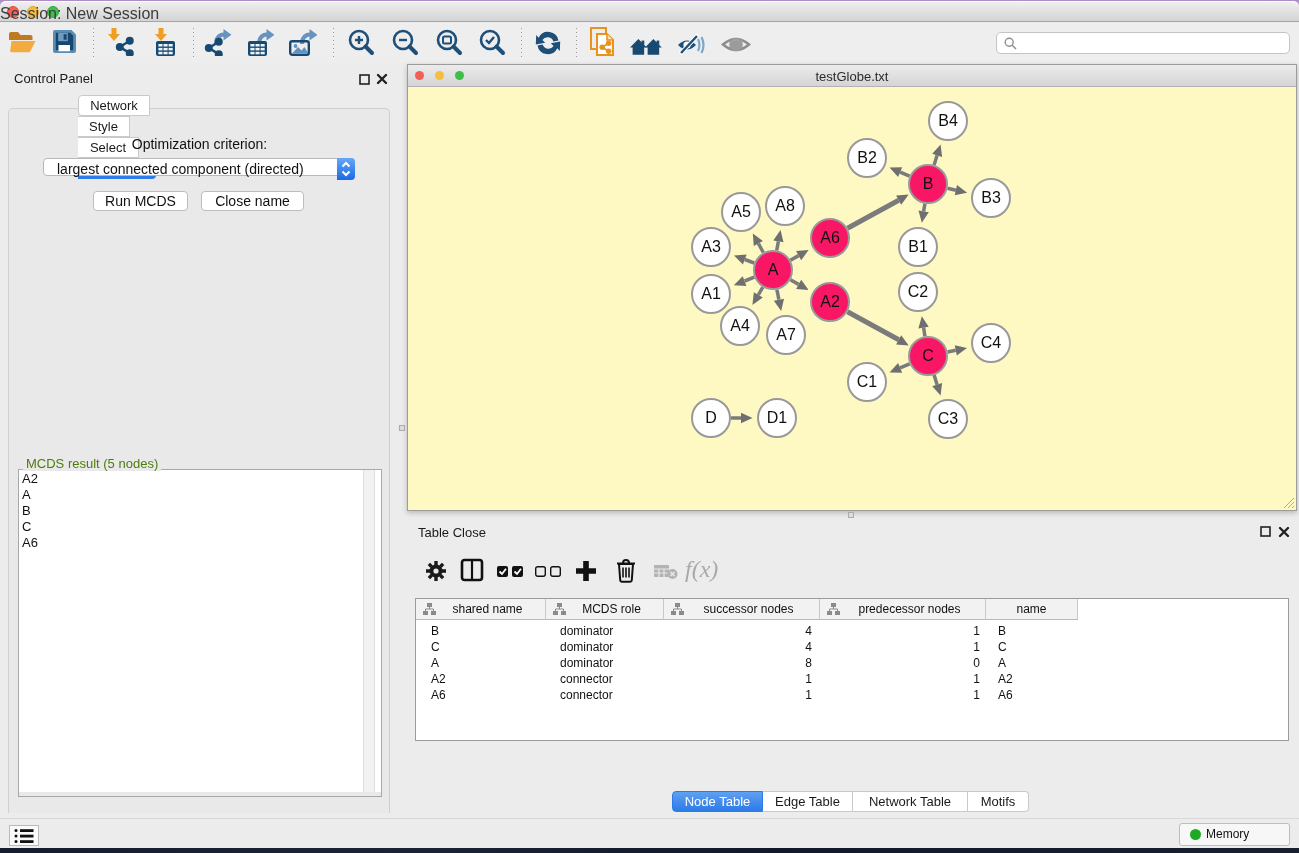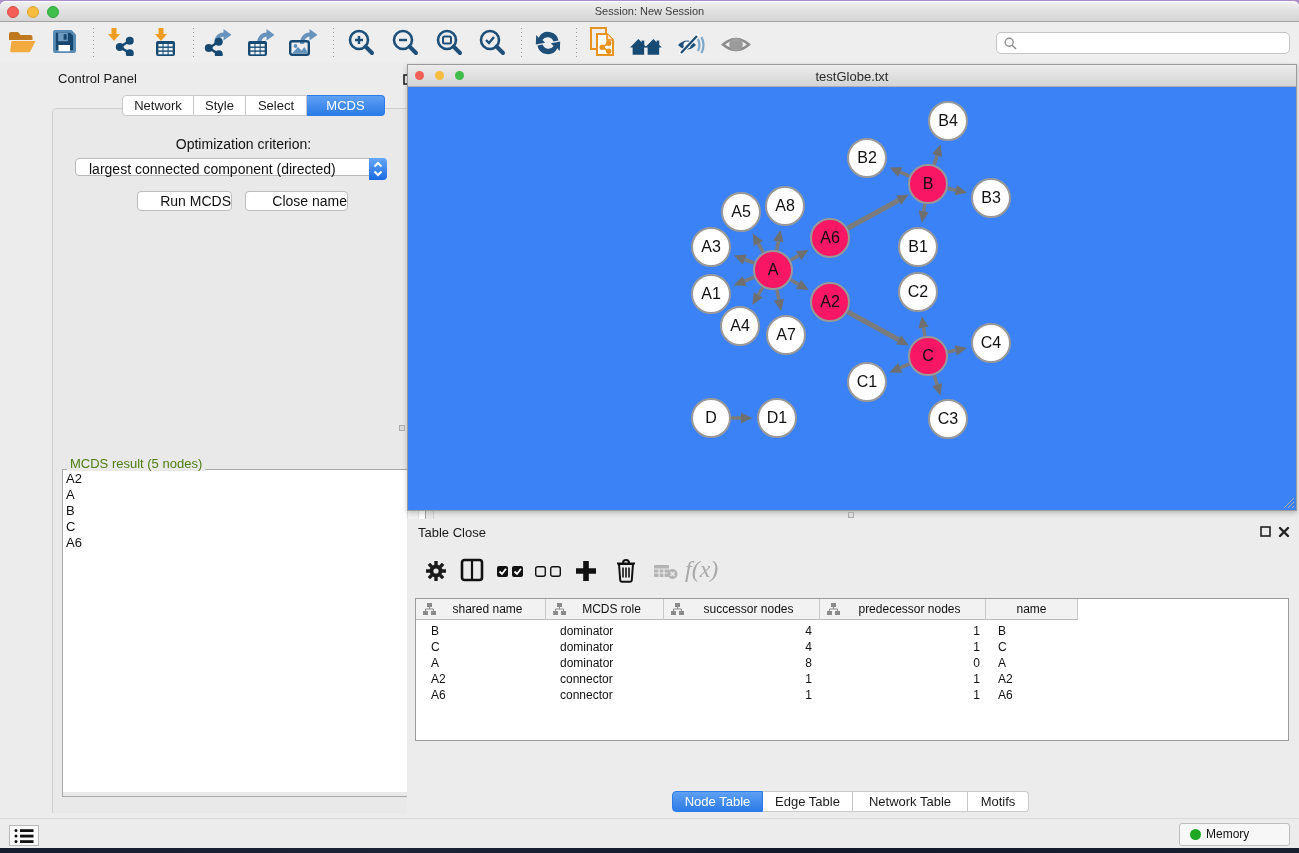--- a/index.html
+++ b/index.html
@@ -4,54 +4,54 @@
 <style>
 * { margin:0; padding:0; box-sizing:border-box; }
 html,body { width:1299px; height:853px; overflow:hidden; }
 body { font-family:"Liberation Sans", sans-serif; background:#ececec; position:relative; }
 .abs { position:absolute; }
 #topstrip { left:0; top:0; width:1299px; height:7px; background:linear-gradient(#a98cc7,#c6b3da); }
 #titlebar { left:0; top:1px; width:1299px; height:21px;
   background:linear-gradient(#f0f0f0,#d4d4d4); border-bottom:1px solid #a5a5a5;
   border-radius:6px 6px 0 0; box-shadow:inset 0 1px 0 rgba(255,255,255,0.9); }
 .tl { position:absolute; width:12px; height:12px; border-radius:50%; top:5px; }
-#title-main { position:absolute; width:100%; text-align:center; top:4px; font-size:11px; color:#3c3c3c; }
+#title-main { position:absolute; width:100%; top:4px; font-size:16px; color:#3c3c3c; }
 #toolbar { left:0; top:23px; width:1299px; height:40px; background:#eeeeee; }
 .tsep { position:absolute; top:5px; height:31px; width:1px;
   background-image:linear-gradient(#9a9a9a 28%, rgba(0,0,0,0) 0%);
   background-size:1px 4px; }
 #searchbox { position:absolute; left:996px; top:9px; width:294px; height:22px; background:#fff;
   border:1px solid #c4c4c4; border-radius:5px; }
 
-#cpanel { left:0; top:63px; width:399px; height:755px; background:#ececec;margin-left:44px; }
+#cpanel { left:0; top:63px; width:399px; height:755px; background:#ececec; }
 #cp-inner { position:absolute; left:8px; top:45px; width:382px; height:705px; background:#e9e9e9;
   border:1px solid #cfcfcf; border-radius:5px 5px 0 0; border-bottom:none; }
 #cp-title { position:absolute; left:14px; top:8px; font-size:13px; color:#1a1a1a; }
 .tabrow { position:absolute; display:flex; }
 .tab { height:21px; line-height:20px; font-size:13px;
   background:#fff; border:1px solid #c9c9c9; border-left:none; color:#1a1a1a; text-align:center;}
 .tab.first { border-left:1px solid #c9c9c9; border-radius:4px 0 0 4px; }
 .tab.last { border-radius:0 4px 4px 0; }
 .tab.sel { background:linear-gradient(#5fa0f2,#2c7be8); color:#fff; border-color:#2c7be8; }
 #optlabel { position:absolute; left:0; top:73px; width:399px; text-align:center; font-size:14px; color:#111; }
-#dropdown { position:absolute; left:31px; top:95px; width:312px; height:18px; background:#fff;
+#dropdown { position:absolute; left:43px; top:95px; width:312px; height:18px; background:#fff;
   border:1px solid #b9b9b9; border-radius:4px; font-size:14px; line-height:20px;
   padding-left:13px; color:#111; }
 #dd-btn { right:-1px; top:-1px; width:18px; height:22px; border-radius:0 4px 4px 0;
   background:linear-gradient(#66a7f8,#1a6ae4); position:absolute; }
 .btn { position:absolute; height:20px; background:#fff; border:1px solid #bdbdbd;
-  border-radius:4px; font-size:14px; text-align:right; line-height:18px; color:#111; }
+  border-radius:4px; font-size:14px; text-align:center; line-height:18px; color:#111; }
 #gbox { position:absolute; left:18px; top:406px; width:364px; height:328px; border:1px solid #a8a8a8; }
 #gbox-label { position:absolute; left:23px; top:393px; font-size:13px; color:#4d7c0f; background:#e9e9e9; padding:0 3px;}
 #glist { position:absolute; left:19px; top:407px; width:362px; height:322px; background:#fff; font-size:13px;
   padding:1px 0 0 3px; line-height:16px; color:#111; }
 #gscroll { position:absolute; left:363px; top:407px; width:12px; height:322px; background:#f2f2f2;
   border-left:1px solid #dedede; border-right:1px solid #dedede; }
 
-#netwin { left:407px; top:64px; width:890px; height:447px; background:#3b82f6;
+#netwin { left:407px; top:64px; width:890px; height:447px; background:#fef9c3;
   border:1px solid #9c9c9c; box-shadow:0 2px 5px rgba(0,0,0,0.22); }
 #net-titlebar { position:absolute; left:0; top:0; width:888px; height:22px;
   background:linear-gradient(#ececec,#d4d4d4); border-bottom:1px solid #b2b2b2; }
 .tl2 { position:absolute; width:9px; height:9px; border-radius:50%; top:6px; }
 #net-title { position:absolute; width:100%; text-align:center; top:4px; font-size:13px; color:#2b2b2b; }
 
 #tpanel { left:407px; top:519px; width:892px; height:299px; background:#ececec; }
 #tp-title { position:absolute; left:11px; top:6px; font-size:13px; color:#1a1a1a; }
 #tp-toolbar { position:absolute; left:10px; top:31px; width:872px; height:48px; }
 #ttable { position:absolute; left:8px; top:79px; width:874px; height:143px; background:#fff;
@@ -236,21 +236,21 @@
 
 <div class="abs" id="cpanel">
   <div id="cp-inner"></div>
   <div id="cp-title">Control Panel</div>
   <svg width="11" height="11" viewBox="0 0 11 11" style="position:absolute;left:359px;top:11px">
     <rect x="1" y="1" width="9" height="9" fill="none" stroke="#222" stroke-width="1.6"></rect>
     </svg>
   <svg width="12" height="12" viewBox="0 0 12 12" style="position:absolute;left:376px;top:10px">
     <path d="M2 2 L10 10 M10 2 L2 10" stroke="#222" stroke-width="2.4" stroke-linecap="round"></path>
     </svg>
-  <div class="tabrow" style="left:78px;top:32px;">
+  <div class="tabrow" style="left:78px;top:32px;flex-direction:column;">
     <div class="tab first" style="width:72px;">Network</div>
     <div class="tab" style="width:52px;">Style</div>
     <div class="tab" style="width:61px;">Select</div>
     <div class="tab sel last" style="width:78px;">MCDS</div>
   </div>
   <div id="optlabel">Optimization criterion:</div>
   <div id="dropdown">largest connected component (directed)
     <div id="dd-btn"><svg width="18" height="22" viewBox="0 0 18 22">
       <path d="M5.5 8.5 L9 5 L12.5 8.5 M5.5 13.5 L9 17 L12.5 13.5" stroke="#fff" stroke-width="2" fill="none"></path>
         </svg></div>

